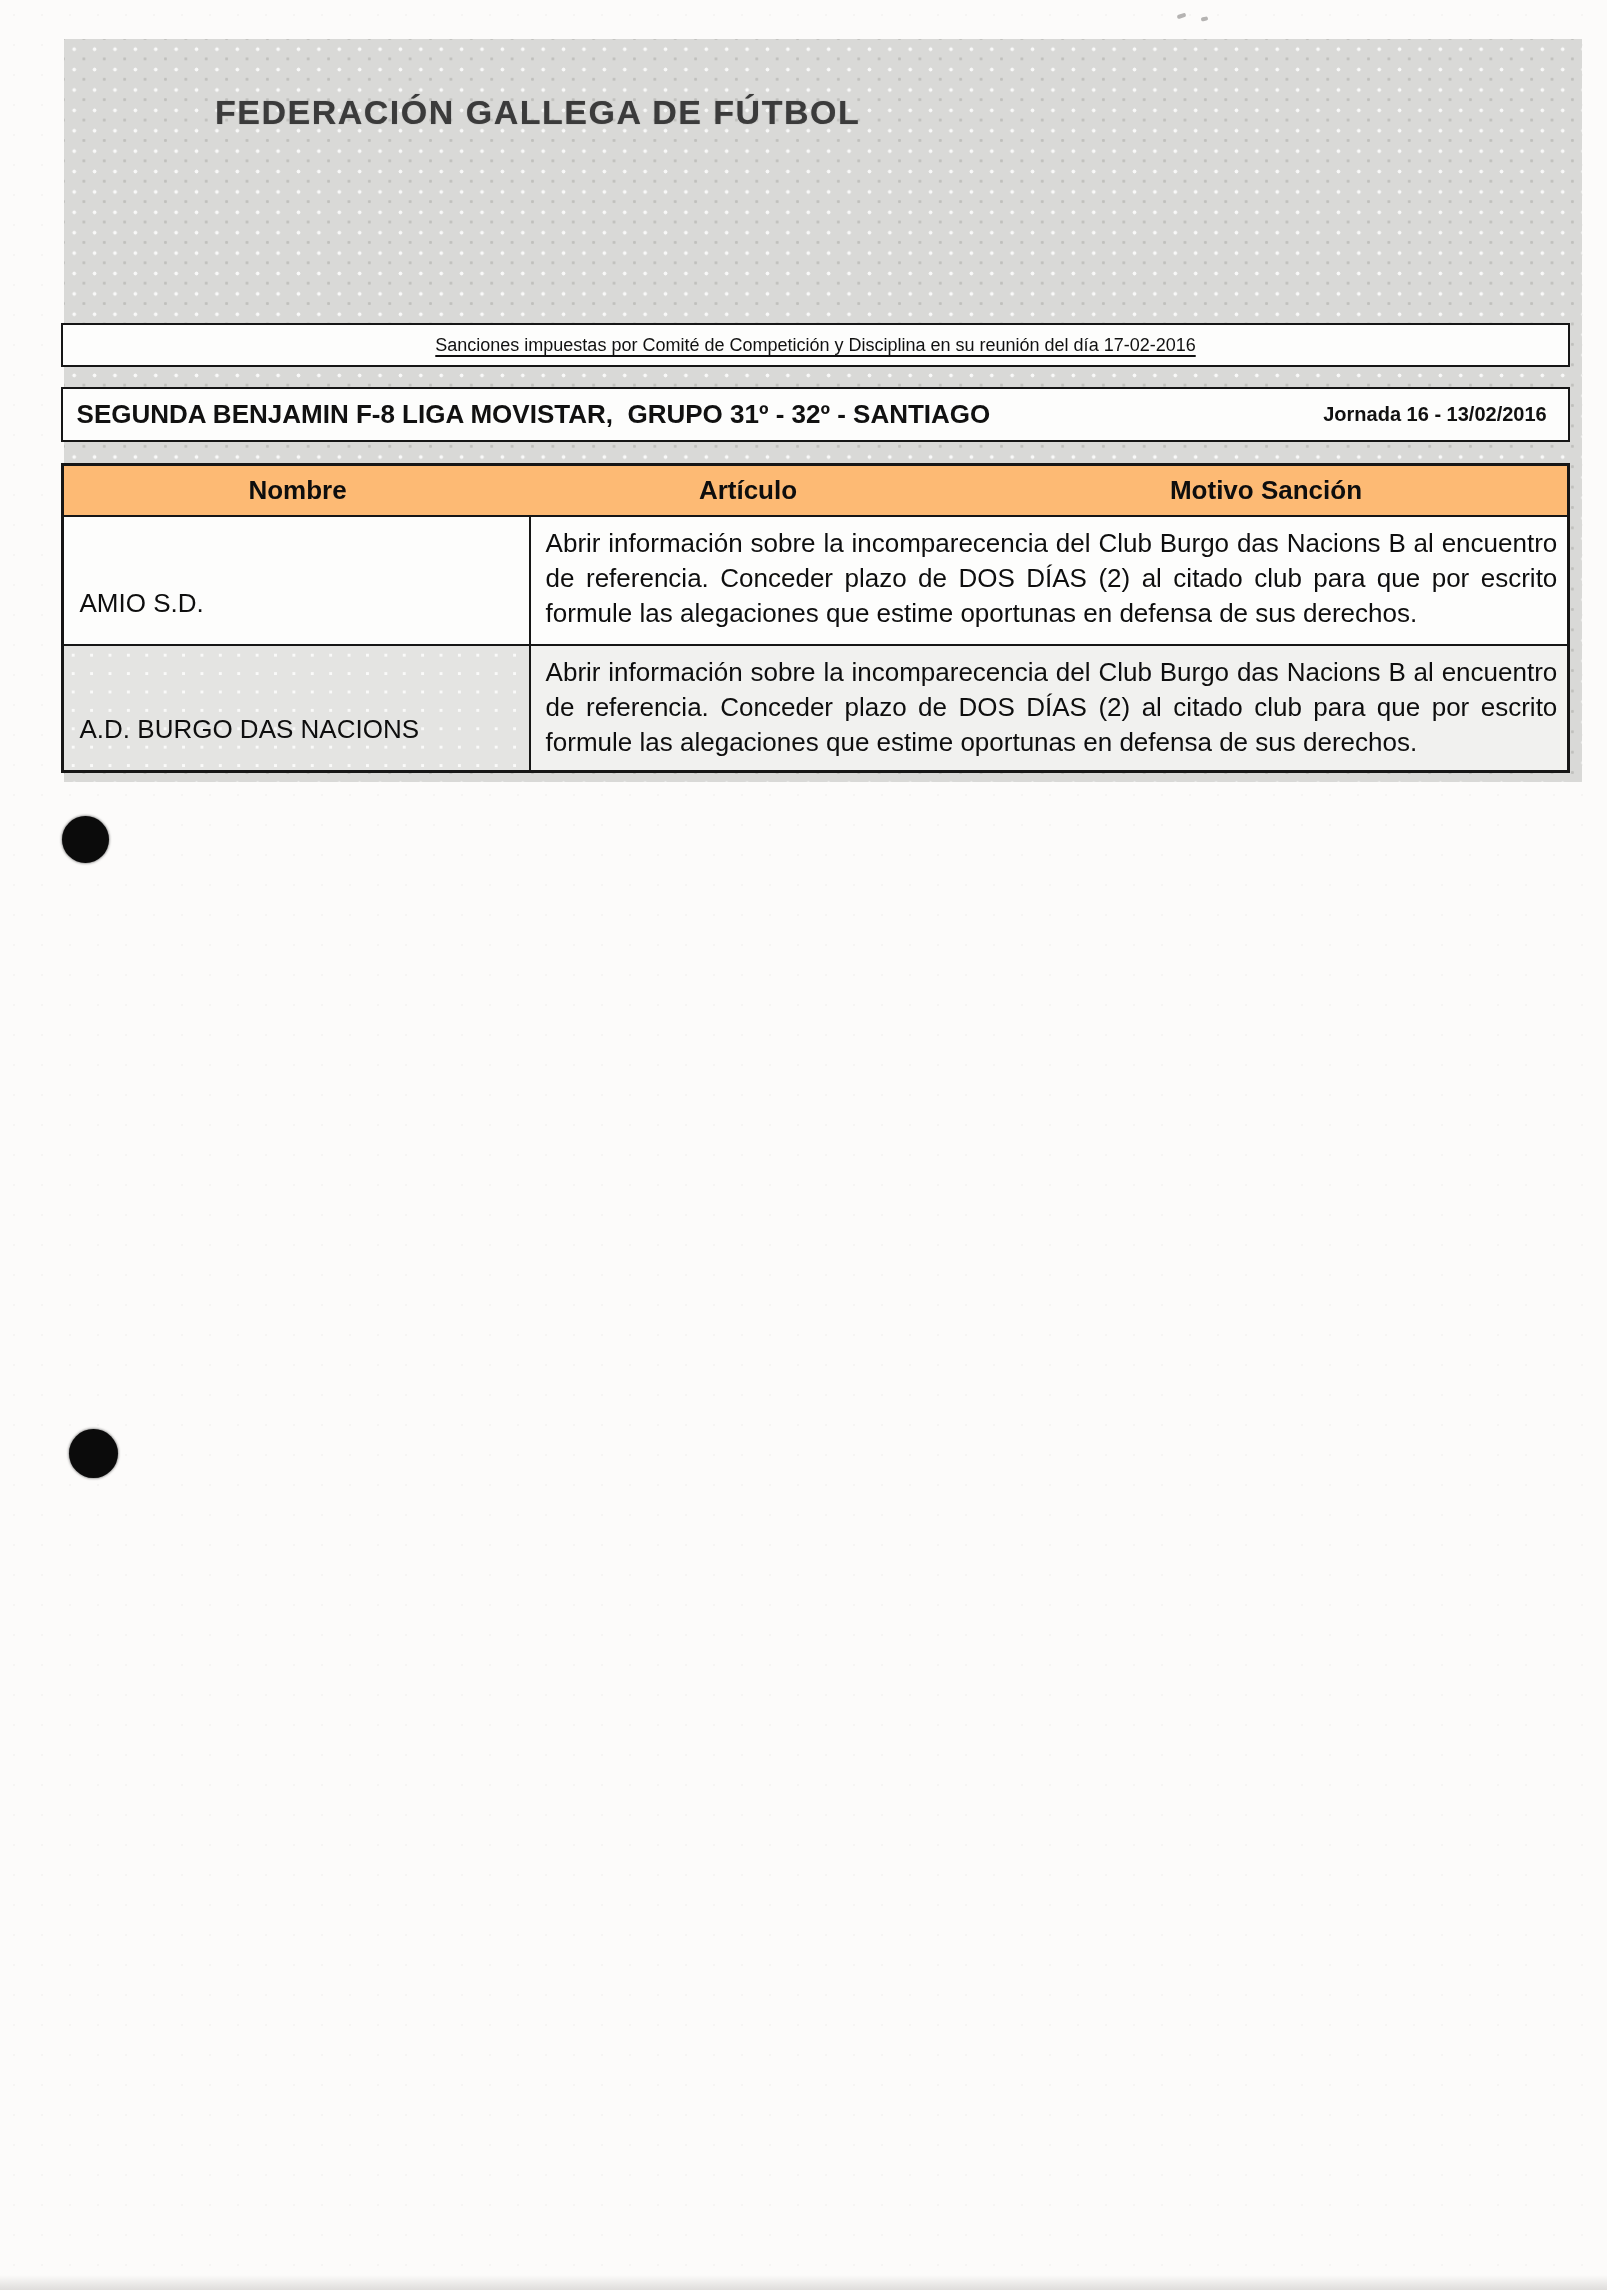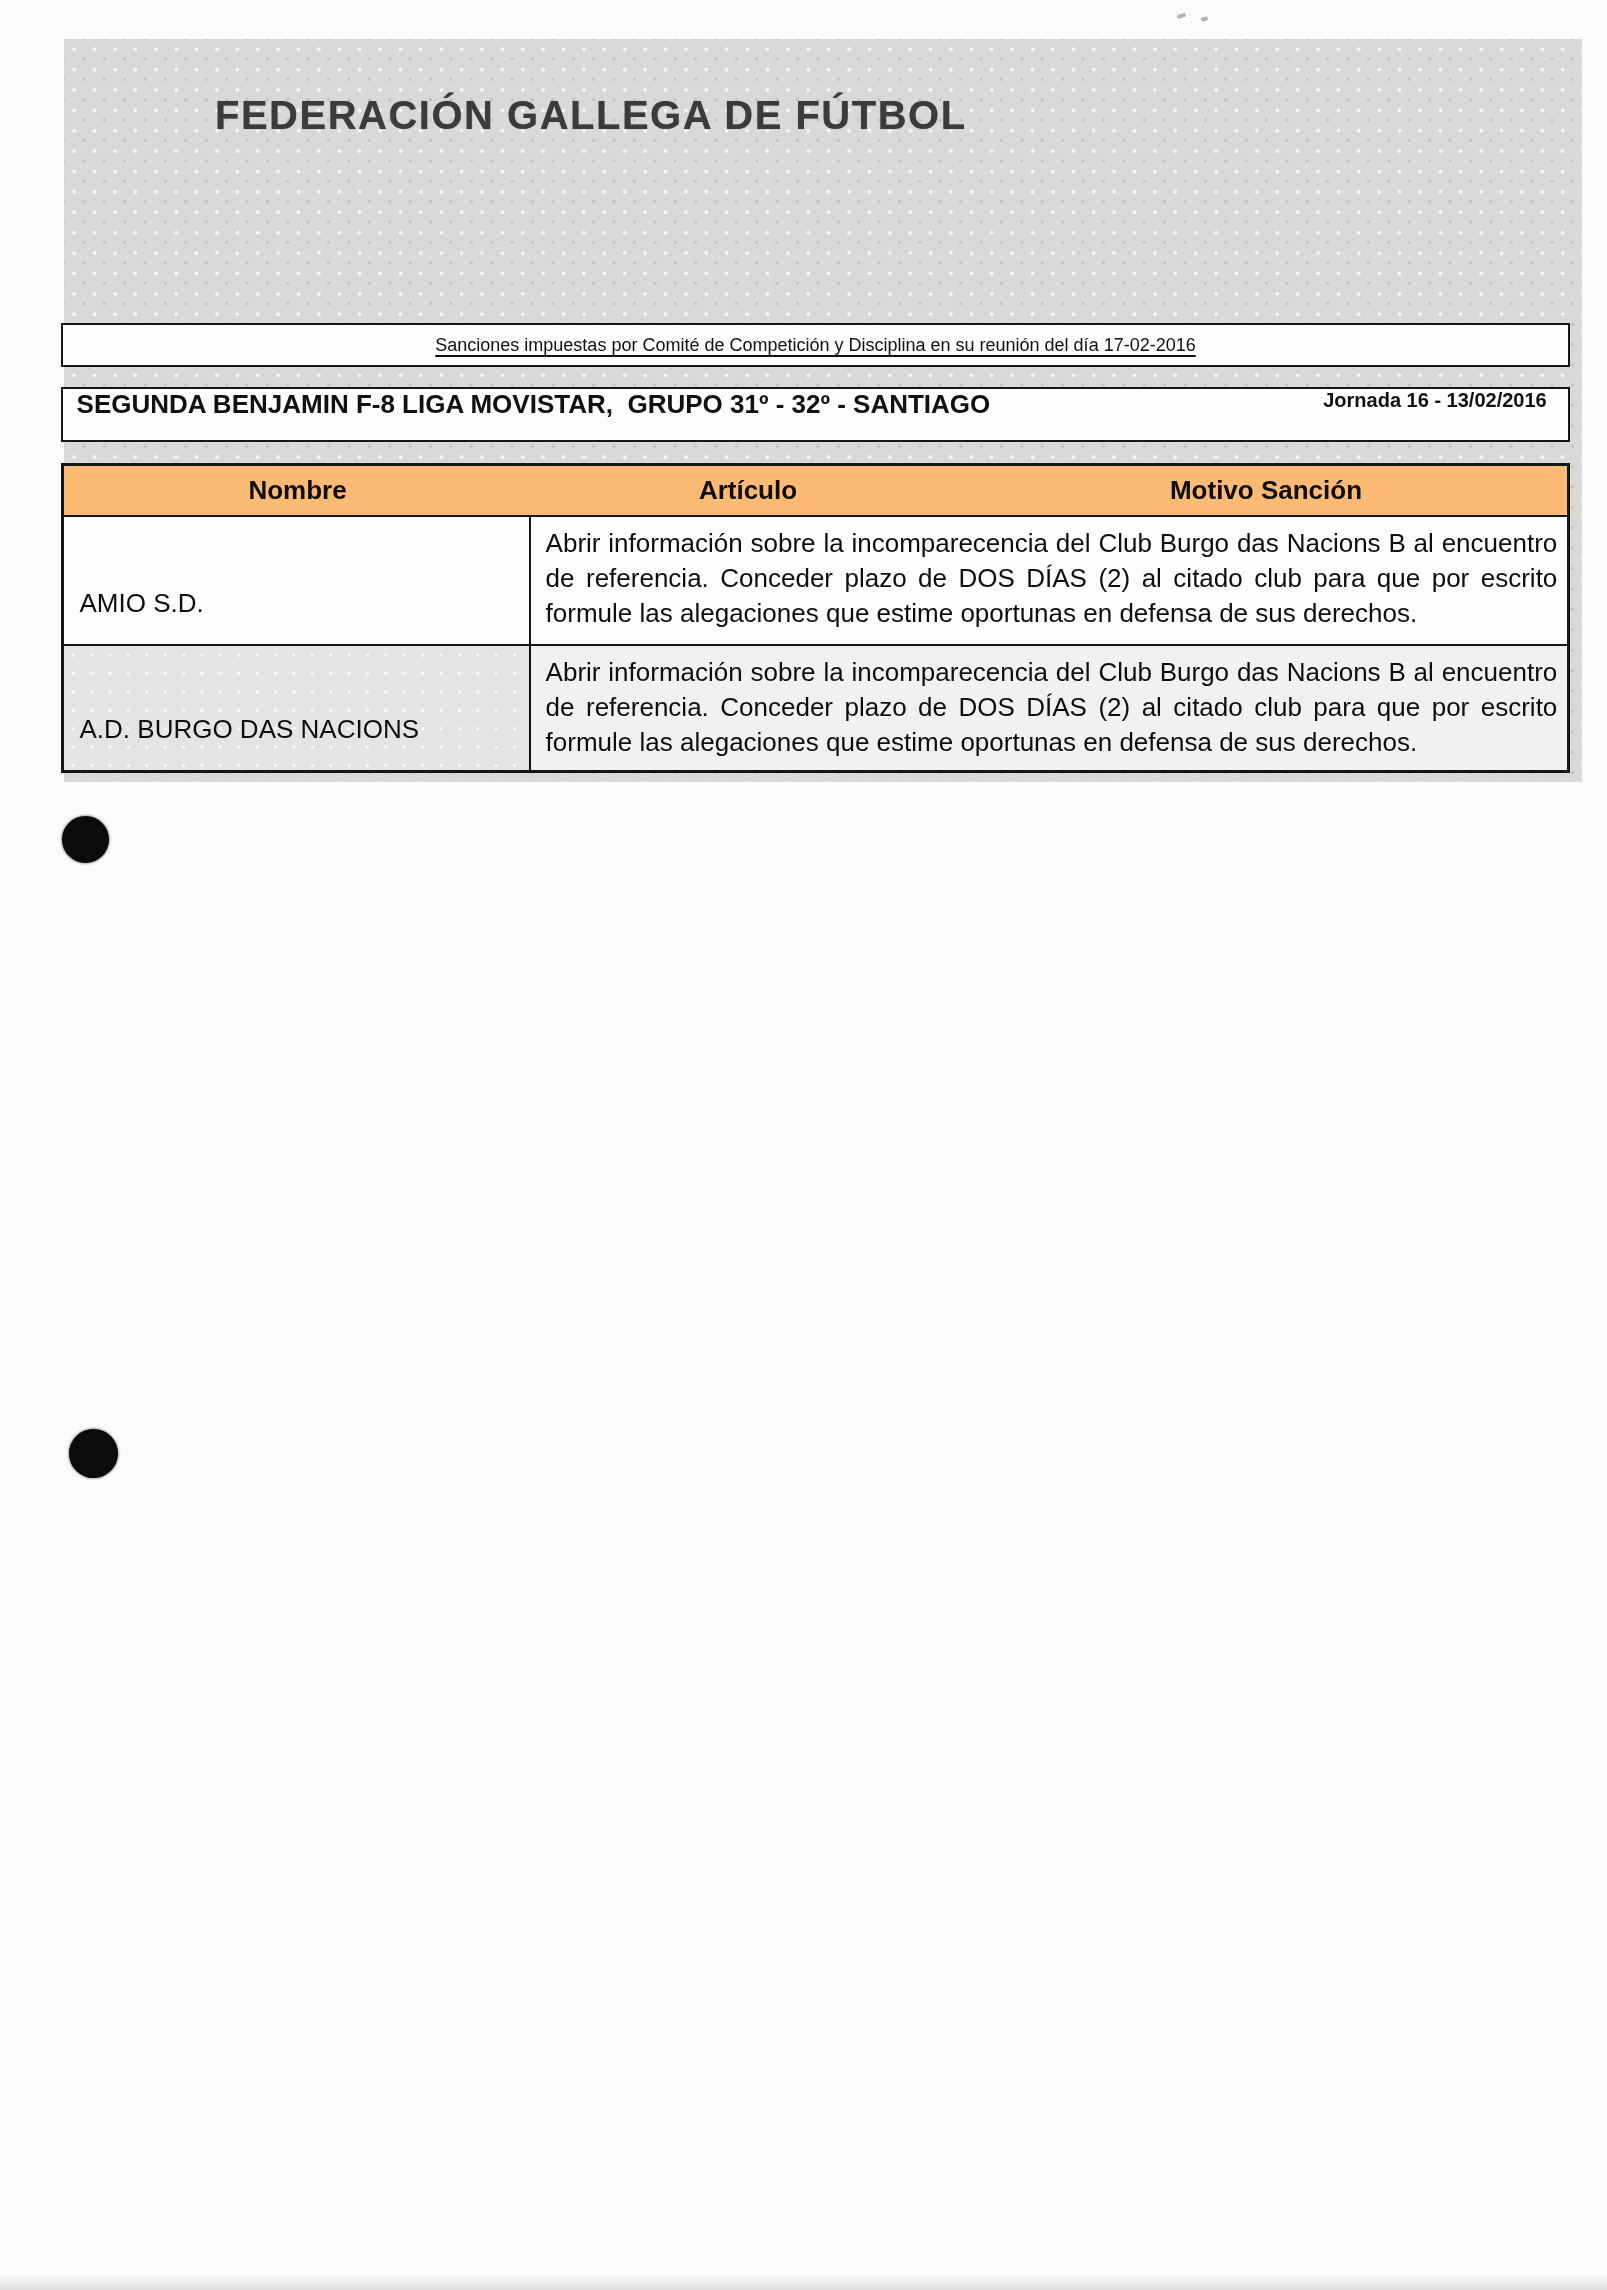--- a/index.html
+++ b/index.html
@@ -52,21 +52,21 @@
     width: 132px;
     height: 136px;
   }
 
   
   .org-title {
     position: absolute;
     left: 215px;
     top: 93px;
     margin: 0;
-    font-size: 40px;
+    font-size: 34px;
     font-weight: 700;
     letter-spacing: 1.5px;
     color: #3b3b3b;
     text-shadow: 0 0 1px rgba(60,60,60,0.55);
     white-space: nowrap;
   }
 
   
   .bar {
     position: absolute;
@@ -90,20 +90,21 @@
     text-decoration: underline;
     text-decoration-thickness: 1.9px;
     text-underline-offset: 3.9px;
     white-space: nowrap;
     text-align: right;
   }
   .bar-competition {
     top: 387px;
     height: 55px;
     display: flex;
+    align-items: center;
     justify-content: space-between;
     padding: 0 21.3px 0 13.6px;
   }
   .bar-competition .left {
     font-size: 26px;
     font-weight: 700;
     white-space: pre;
   }
   .bar-competition .right {
     font-size: 20px;

